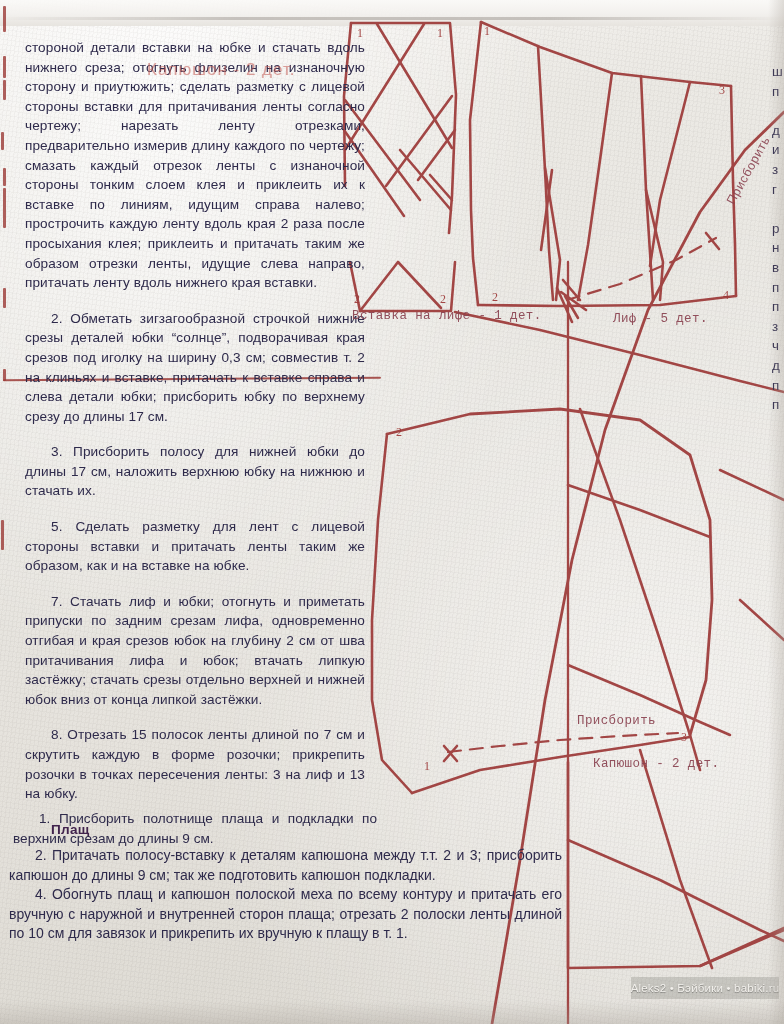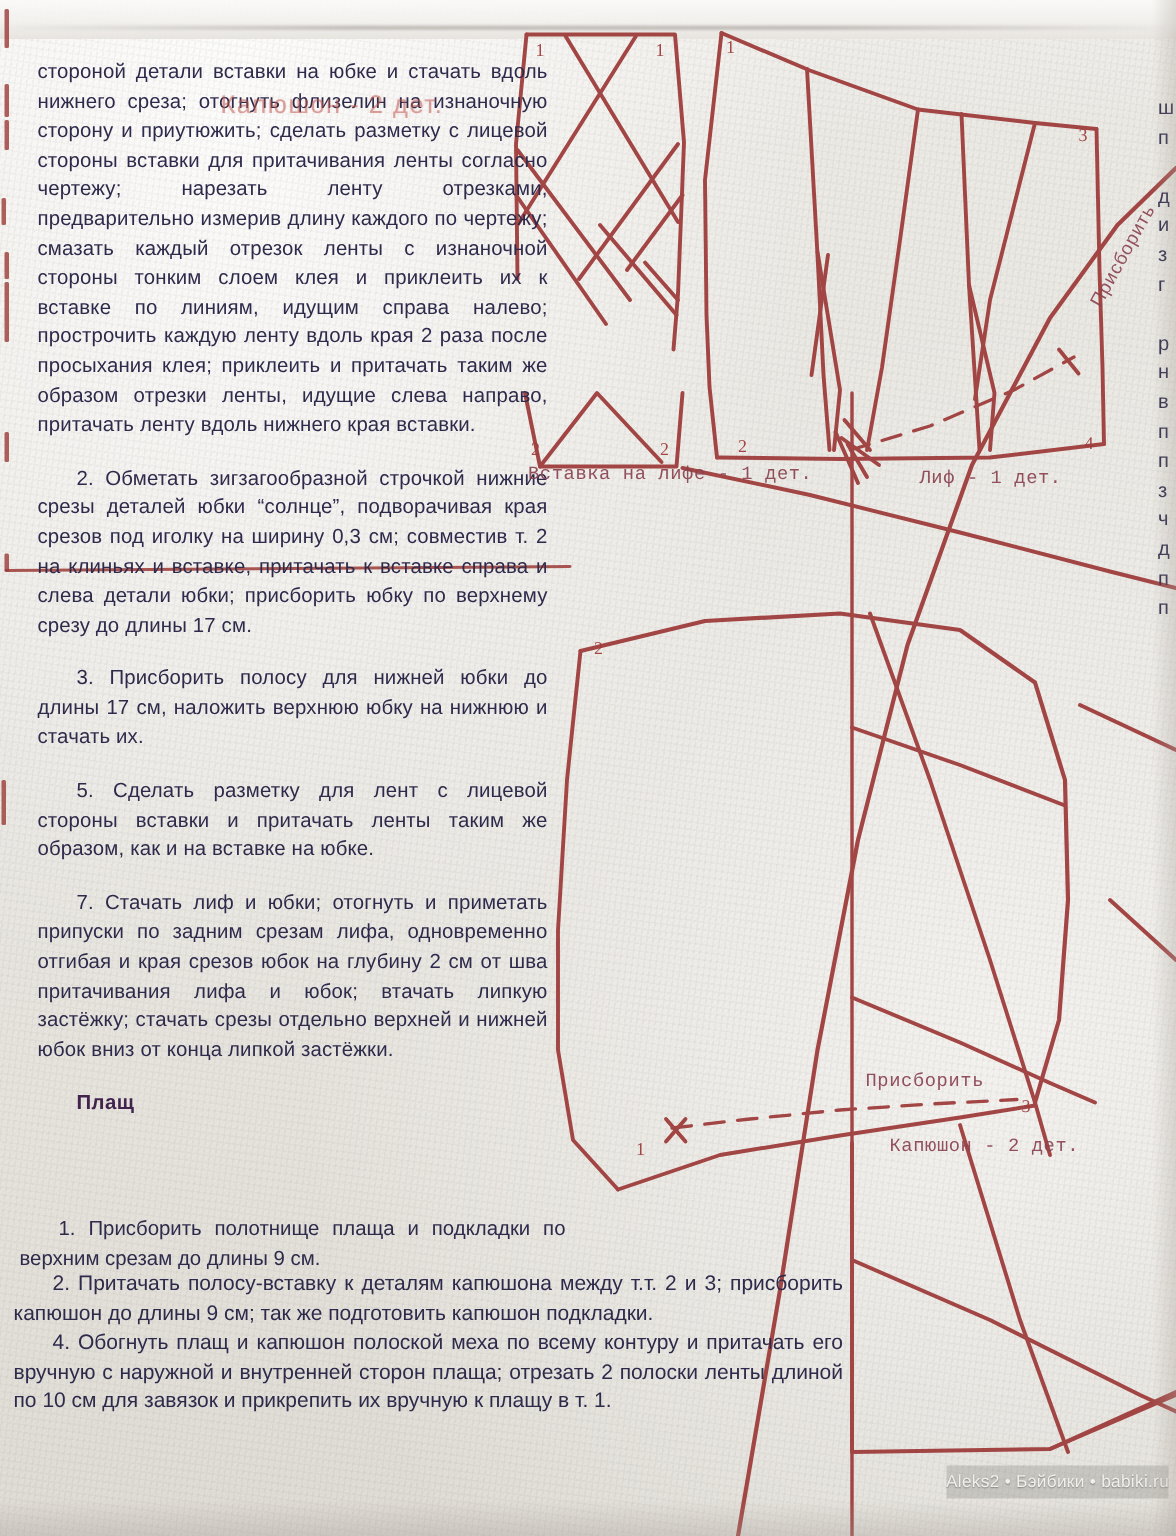--- a/index.html
+++ b/index.html
@@ -196,36 +196,37 @@
   <div class="bleed" style="left:1px;top:520px;width:3px;height:30px;"></div>
 
   <div class="bleed" style="left:3px;top:378px;width:378px;height:2.4px;opacity:.85;transform:rotate(-0.4deg);"></div>
 
   <div id="textcol">
     <p class="lead">стороной детали вставки на юбке и стачать вдоль нижнего среза; отогнуть флизелин на изнаночную сторону и приутюжить; сделать разметку с лицевой стороны вставки для притачивания ленты согласно чертежу; нарезать ленту отрезками, предварительно измерив длину каждого по чертежу; смазать каждый отрезок ленты с изнаночной стороны тонким слоем клея и приклеить их к вставке по линиям, идущим справа налево; прострочить каждую ленту вдоль края 2 раза после просыхания клея; приклеить и притачать таким же образом отрезки ленты, идущие слева направо, притачать ленту вдоль нижнего края вставки.</p>
     <p class="ind">2. Обметать зигзагообразной строчкой нижние срезы деталей юбки “солнце”, подворачивая края срезов под иголку на ширину 0,3 см; совместив т. 2 на клиньях и вставке, притачать к вставке справа и слева детали юбки; присборить юбку по верхнему срезу до длины 17 см.</p>
     <p class="ind">3. Присборить полосу для нижней юбки до длины 17 см, наложить верхнюю юбку на нижнюю и стачать их.</p>
     <p class="ind">5. Сделать разметку для лент с лицевой стороны вставки и притачать ленты таким же образом, как и на вставке на юбке.</p>
     <p class="ind">7. Стачать лиф и юбки; отогнуть и приметать припуски по задним срезам лифа, одновременно отгибая и края срезов юбок на глубину 2 см от шва притачивания лифа и юбок; втачать липкую застёжку; стачать срезы отдельно верхней и нижней юбок вниз от конца липкой застёжки.</p>
+    <p class="ind">8. Отрезать 15 полосок ленты длиной по 7 см и скрутить каждую в форме розочки; прикрепить розочки в точках пересечения ленты: 3 на лиф и 13 на юбку.</p>
     <p class="head">Плащ</p>
   </div>
 
   <div style="position:absolute;left:9px;top:805px;width:372px;color:#2e2a4b;font-size:13.6px;line-height:19.6px;text-align:justify;">
     <p style="margin:4px;text-indent:26px;">1. Присборить полотнище плаща и подкладки по верхним срезам до длины 9 см.</p>
   </div>
 
   <div style="position:absolute;left:9px;top:846px;width:553px;color:#2e2a4b;font-size:14px;line-height:19.6px;text-align:justify;">
     <p style="margin:0;text-indent:26px;">2. Притачать полосу-вставку к деталям капюшона между т.т. 2 и 3; присборить капюшон до длины 9 см; так же подготовить капюшон подкладки.</p>
     <p style="margin:0;text-indent:26px;">4. Обогнуть плащ и капюшон полоской меха по всему контуру и притачать его вручную с наружной и внутренней сторон плаща; отрезать 2 полоски ленты длиной по 10 см для завязок и прикрепить их вручную к плащу в т. 1.</p>
   </div>
 
   <div id="overprint">Капюшон - 2 дет.</div>
 
   <div class="plabel" style="left:352px;top:309px;">Вставка на лифе - 1 дет.</div>
-  <div class="plabel" style="left:613px;top:312px;">Лиф - 1 дет.</div>
+  <div class="plabel" style="left:613px;top:312px;">Лиф - 5 дет.</div>
   <div class="plabel" style="left:593px;top:757px;">Капюшон - 2 дет.</div>
   <div class="plabel" style="left:577px;top:714px;">Присборить</div>
 
   <div id="prisbor-curve">Присборить</div>
 
   <div class="pnum" style="left:357px;top:26px;">1</div>
   <div class="pnum" style="left:437px;top:26px;">1</div>
   <div class="pnum" style="left:484px;top:24px;">1</div>
   <div class="pnum" style="left:354px;top:292px;">2</div>
   <div class="pnum" style="left:440px;top:292px;">2</div>

